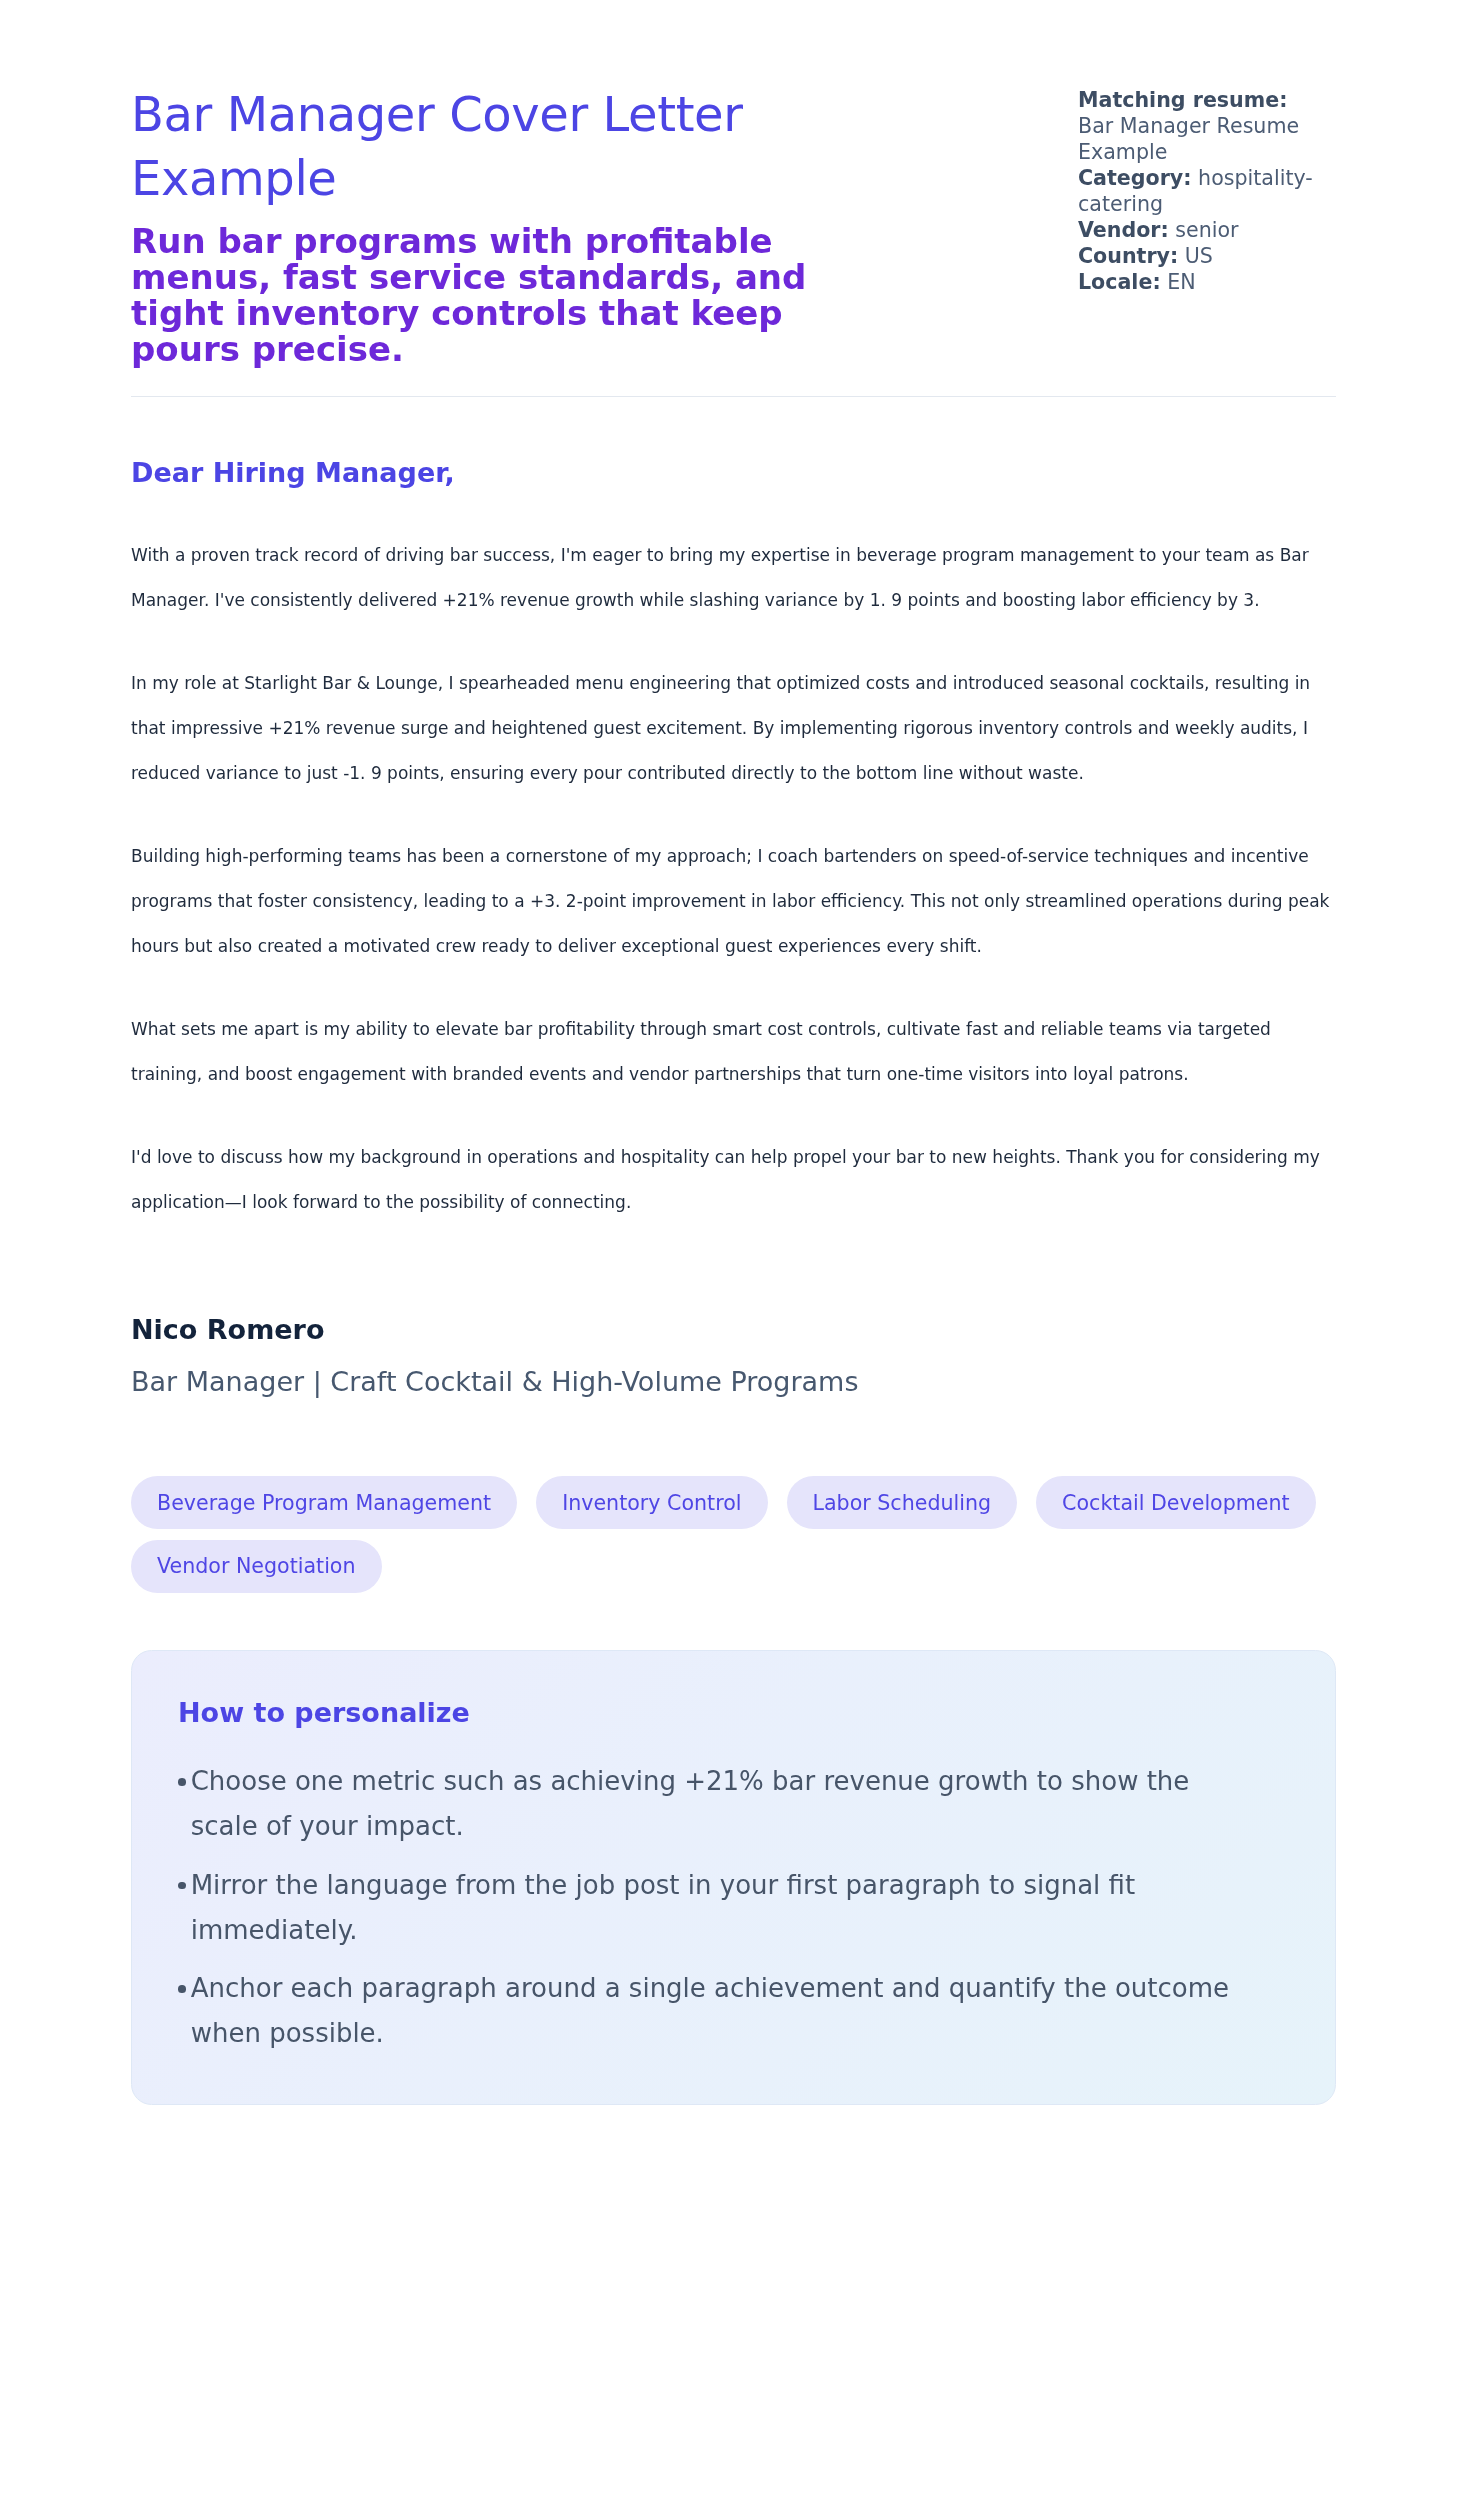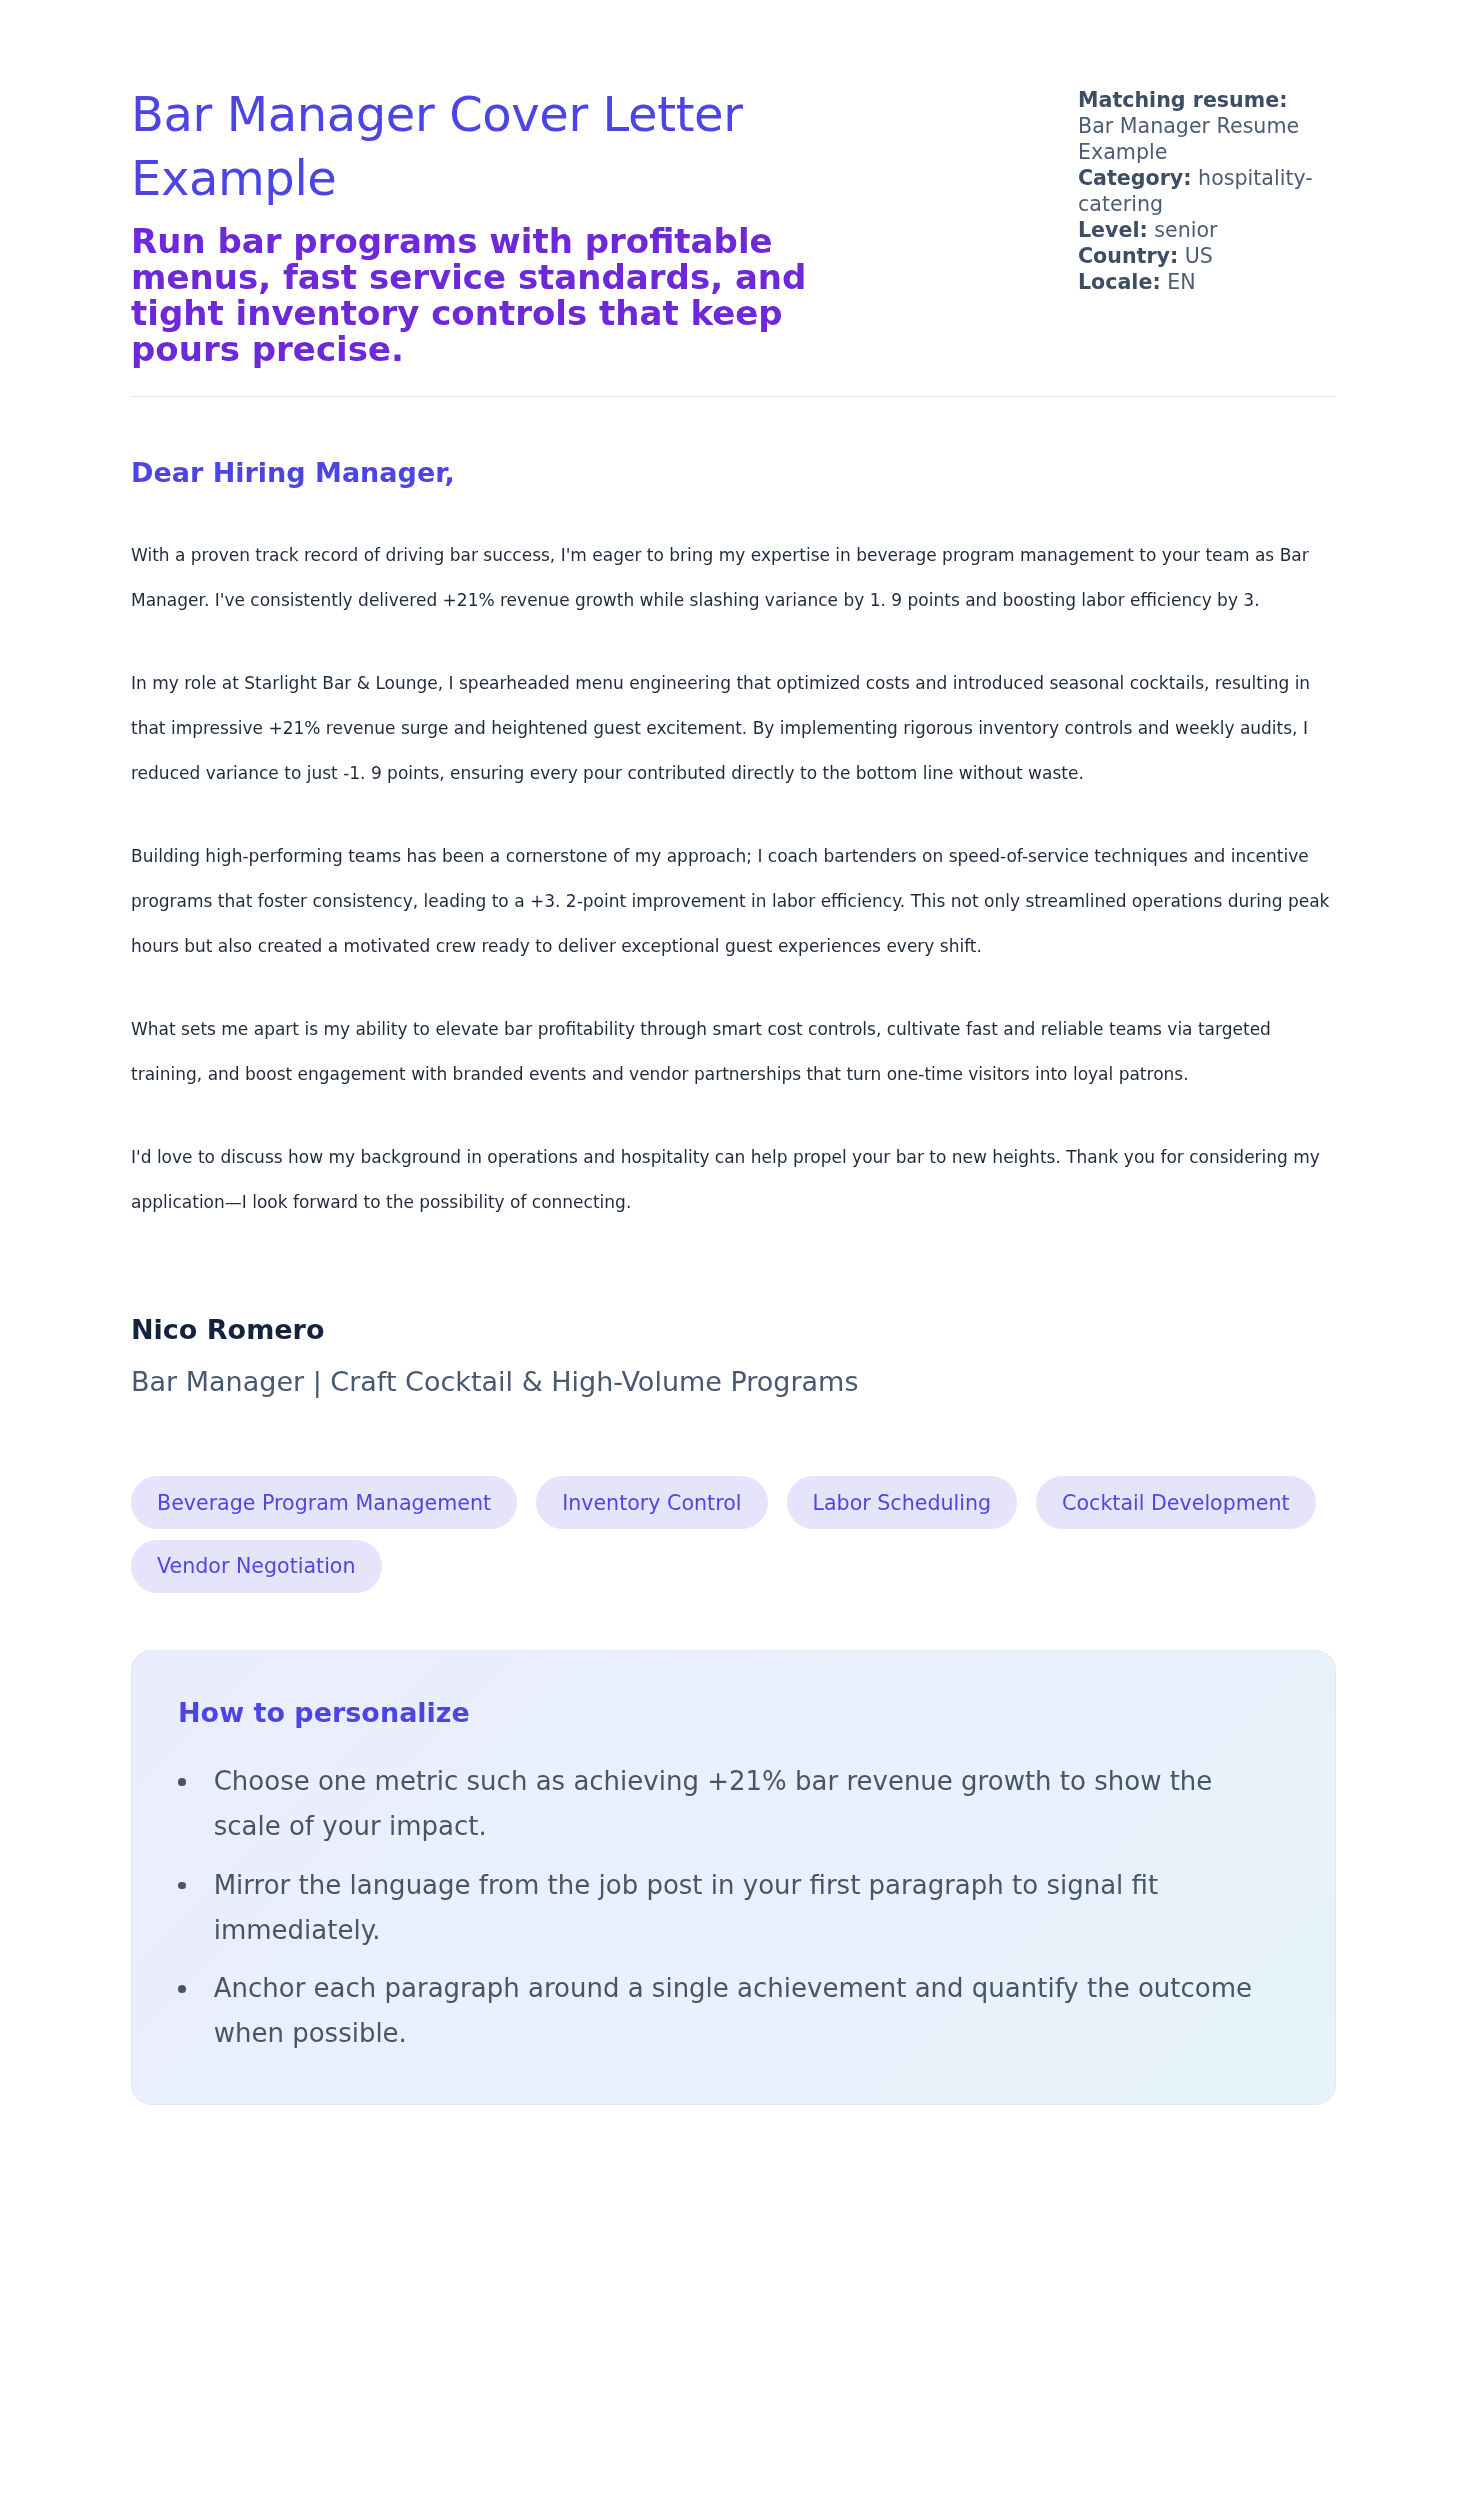--- a/index.html
+++ b/index.html
@@ -103,21 +103,21 @@
     background: linear-gradient(135deg, #ebedfd 0%, #e9f0fc 45%, #e6f3fa 100%);
     padding: 45px 46px 48px 46px;
   }
   .tip-heading {
     font-size: 27px;
     line-height: 34px;
     font-weight: 700;
     color: #4c45e4;
   }
   .tip-list { margin-top: 29px; list-style: none; }
-  .tip-item { display: flex; gap: 28px; }
+  .tip-item { display: flex; gap: 5px; }
   .tip-item + .tip-item { margin-top: 13.7px; }
   .tip-dot {
     flex: 0 0 7.7px;
     width: 7.7px; height: 7.7px;
     margin-top: 19px;
     border-radius: 50%;
     background: #475569;
   }
   .tip-text {
     font-size: 26px;
@@ -137,21 +137,21 @@
       <p class="page-subtitle">Run bar programs with profitable menus, fast service standards, and tight inventory controls that keep pours precise.</p>
     </div>
     <div class="header-meta">
       <div class="meta-row">
         <strong class="block-label">Matching resume:</strong><span>Bar Manager Resume Example</span>
       </div>
       <div class="meta-row">
         <strong>Category:</strong> <span>hospitality-catering</span>
       </div>
       <div class="meta-row">
-        <strong>Level:</strong> <span>senior</span>
+        <strong>Vendor:</strong> <span>senior</span>
       </div>
       <div class="meta-row">
         <strong>Country:</strong> <span>US</span>
       </div>
       <div class="meta-row">
         <strong>Locale:</strong> <span>EN</span>
       </div>
     </div>
   </header>
 

